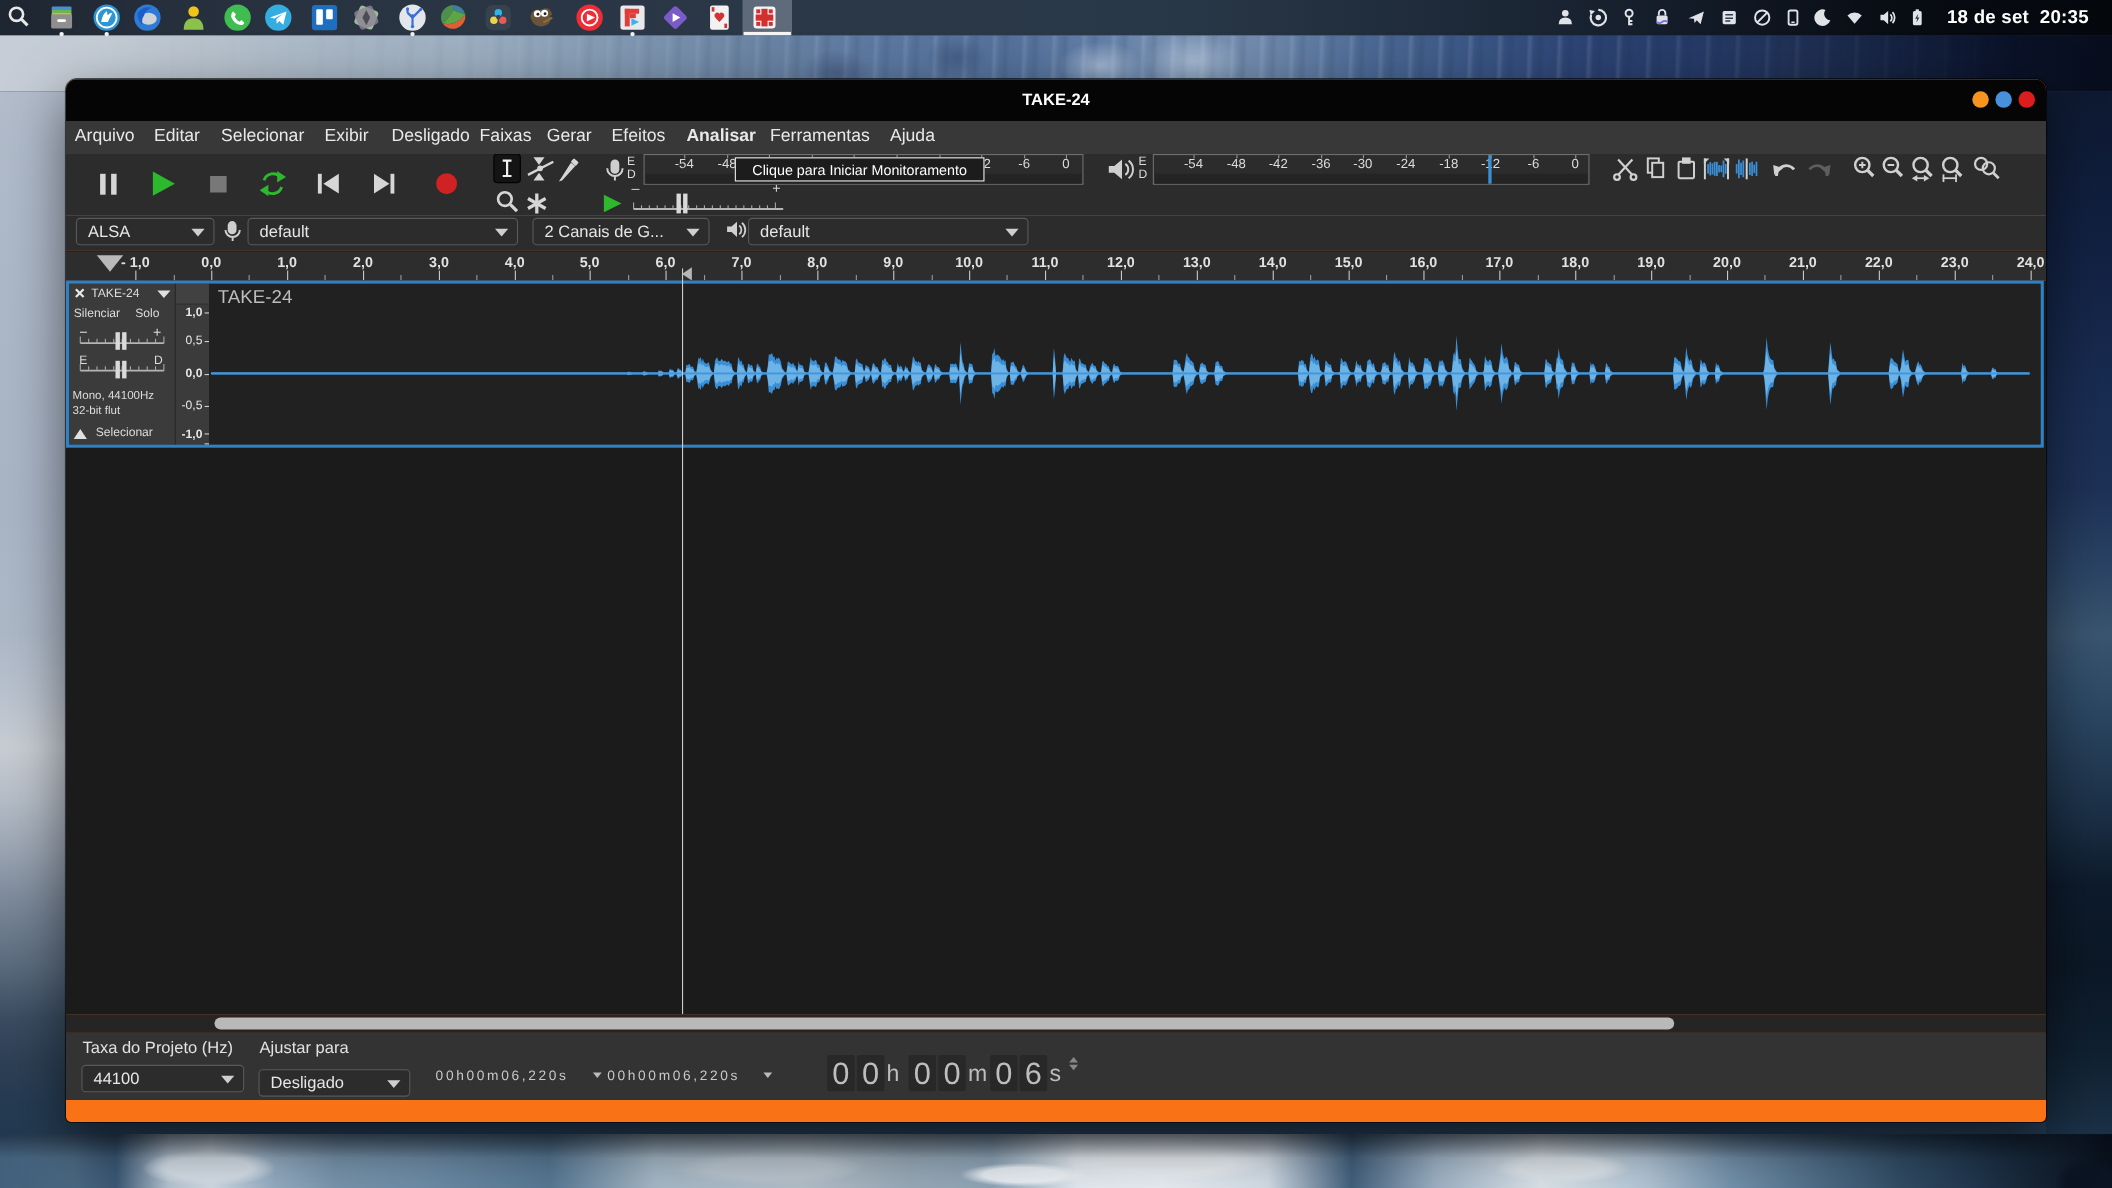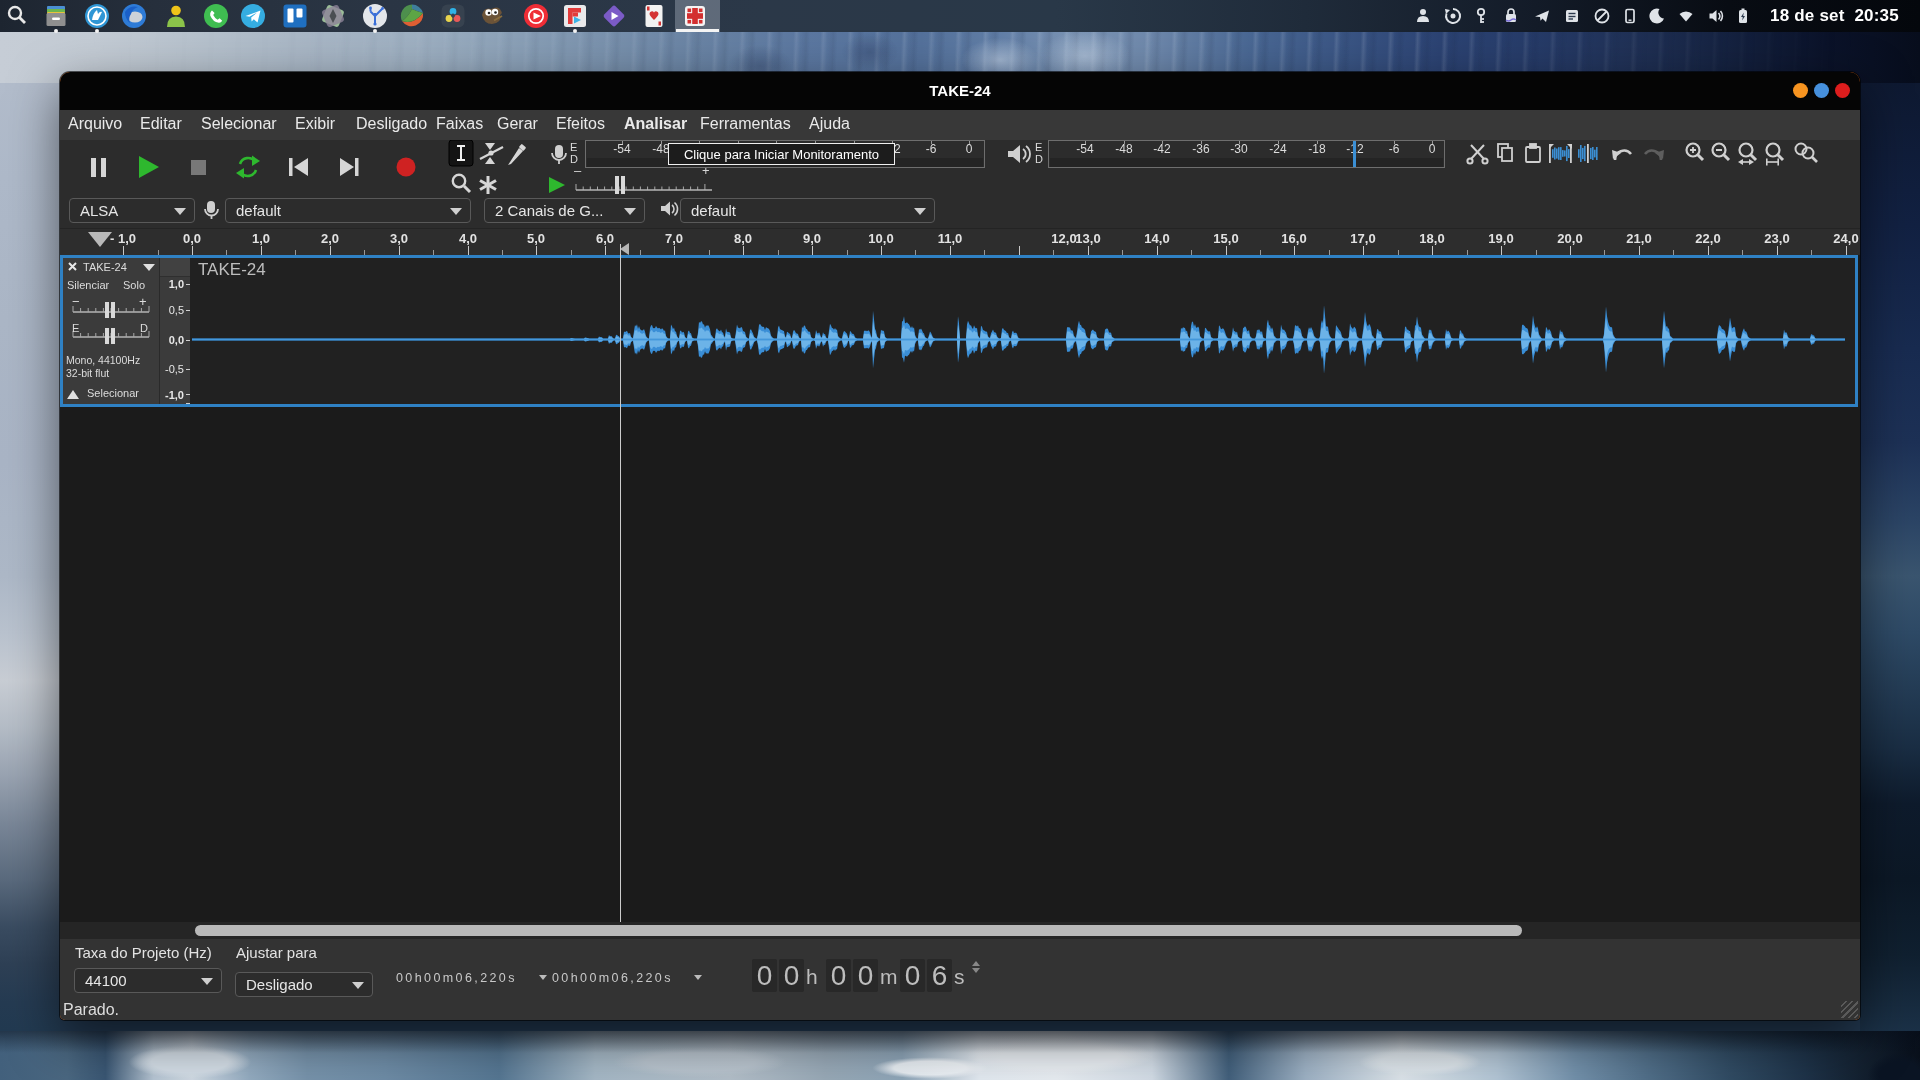--- a/index.html
+++ b/index.html
@@ -565,21 +565,21 @@
 <div style="position:absolute;left:718px;top:21px;width:1px;height:5px;background:#999999;"></div>
 <div class="lab" style="left:752px;">9,0</div>
 <div style="position:absolute;left:752px;top:17px;width:1px;height:9px;background:#c9c9c9;"></div>
 <div style="position:absolute;left:787px;top:21px;width:1px;height:5px;background:#999999;"></div>
 <div class="lab" style="left:821px;">10,0</div>
 <div style="position:absolute;left:821px;top:17px;width:1px;height:9px;background:#c9c9c9;"></div>
 <div style="position:absolute;left:855px;top:21px;width:1px;height:5px;background:#999999;"></div>
 <div class="lab" style="left:890px;">11,0</div>
 <div style="position:absolute;left:890px;top:17px;width:1px;height:9px;background:#c9c9c9;"></div>
 <div style="position:absolute;left:924px;top:21px;width:1px;height:5px;background:#999999;"></div>
-<div class="lab" style="left:959px;margin-left:45px;">12,0</div>
+<div class="lab" style="left:959px;">12,0</div>
 <div style="position:absolute;left:959px;top:17px;width:1px;height:9px;background:#c9c9c9;"></div>
 <div style="position:absolute;left:993px;top:21px;width:1px;height:5px;background:#999999;"></div>
 <div class="lab" style="left:1028px;">13,0</div>
 <div style="position:absolute;left:1028px;top:17px;width:1px;height:9px;background:#c9c9c9;"></div>
 <div style="position:absolute;left:1062px;top:21px;width:1px;height:5px;background:#999999;"></div>
 <div class="lab" style="left:1097px;">14,0</div>
 <div style="position:absolute;left:1097px;top:17px;width:1px;height:9px;background:#c9c9c9;"></div>
 <div style="position:absolute;left:1131px;top:21px;width:1px;height:5px;background:#999999;"></div>
 <div class="lab" style="left:1166px;">15,0</div>
 <div style="position:absolute;left:1166px;top:17px;width:1px;height:9px;background:#c9c9c9;"></div>
@@ -714,17 +714,13 @@
         <div style="position:absolute;left:74px;top:0;width:25px;height:33px;background:#282828;border-radius:2px;color:#bdbdbd;font-size:28px;text-align:center;line-height:33px;">0</div>
         <div style="position:absolute;left:101px;top:0;width:25px;height:33px;background:#282828;border-radius:2px;color:#bdbdbd;font-size:28px;text-align:center;line-height:33px;">0</div>
         <div style="position:absolute;left:128px;top:6px;color:#bdbdbd;font-size:21px;">m</div>
         <div style="position:absolute;left:148px;top:0;width:25px;height:33px;background:#282828;border-radius:2px;color:#bdbdbd;font-size:28px;text-align:center;line-height:33px;">0</div>
         <div style="position:absolute;left:175px;top:0;width:25px;height:33px;background:#282828;border-radius:2px;color:#bdbdbd;font-size:28px;text-align:center;line-height:33px;">6</div>
         <div style="position:absolute;left:202px;top:6px;color:#bdbdbd;font-size:21px;">s</div>
         <div style="position:absolute;left:220px;top:2px;width:0;height:0;border-left:4px solid transparent;border-right:4px solid transparent;border-bottom:5px solid #888;"></div>
         <div style="position:absolute;left:220px;top:9px;width:0;height:0;border-left:4px solid transparent;border-right:4px solid transparent;border-top:5px solid #888;"></div>
       </div>
     </div>
-  <div id="statusbar">
-      <span style="position:absolute; left:3px; top:1px;">Parado.</span>
-      <div style="position:absolute;left:1781px;top:1px;width:17px;height:17px;background:repeating-linear-gradient(135deg,transparent 0 3px,#5a5a5a 3px 4.5px);"></div>
-    </div>
 </div>
 
 </body></html>

